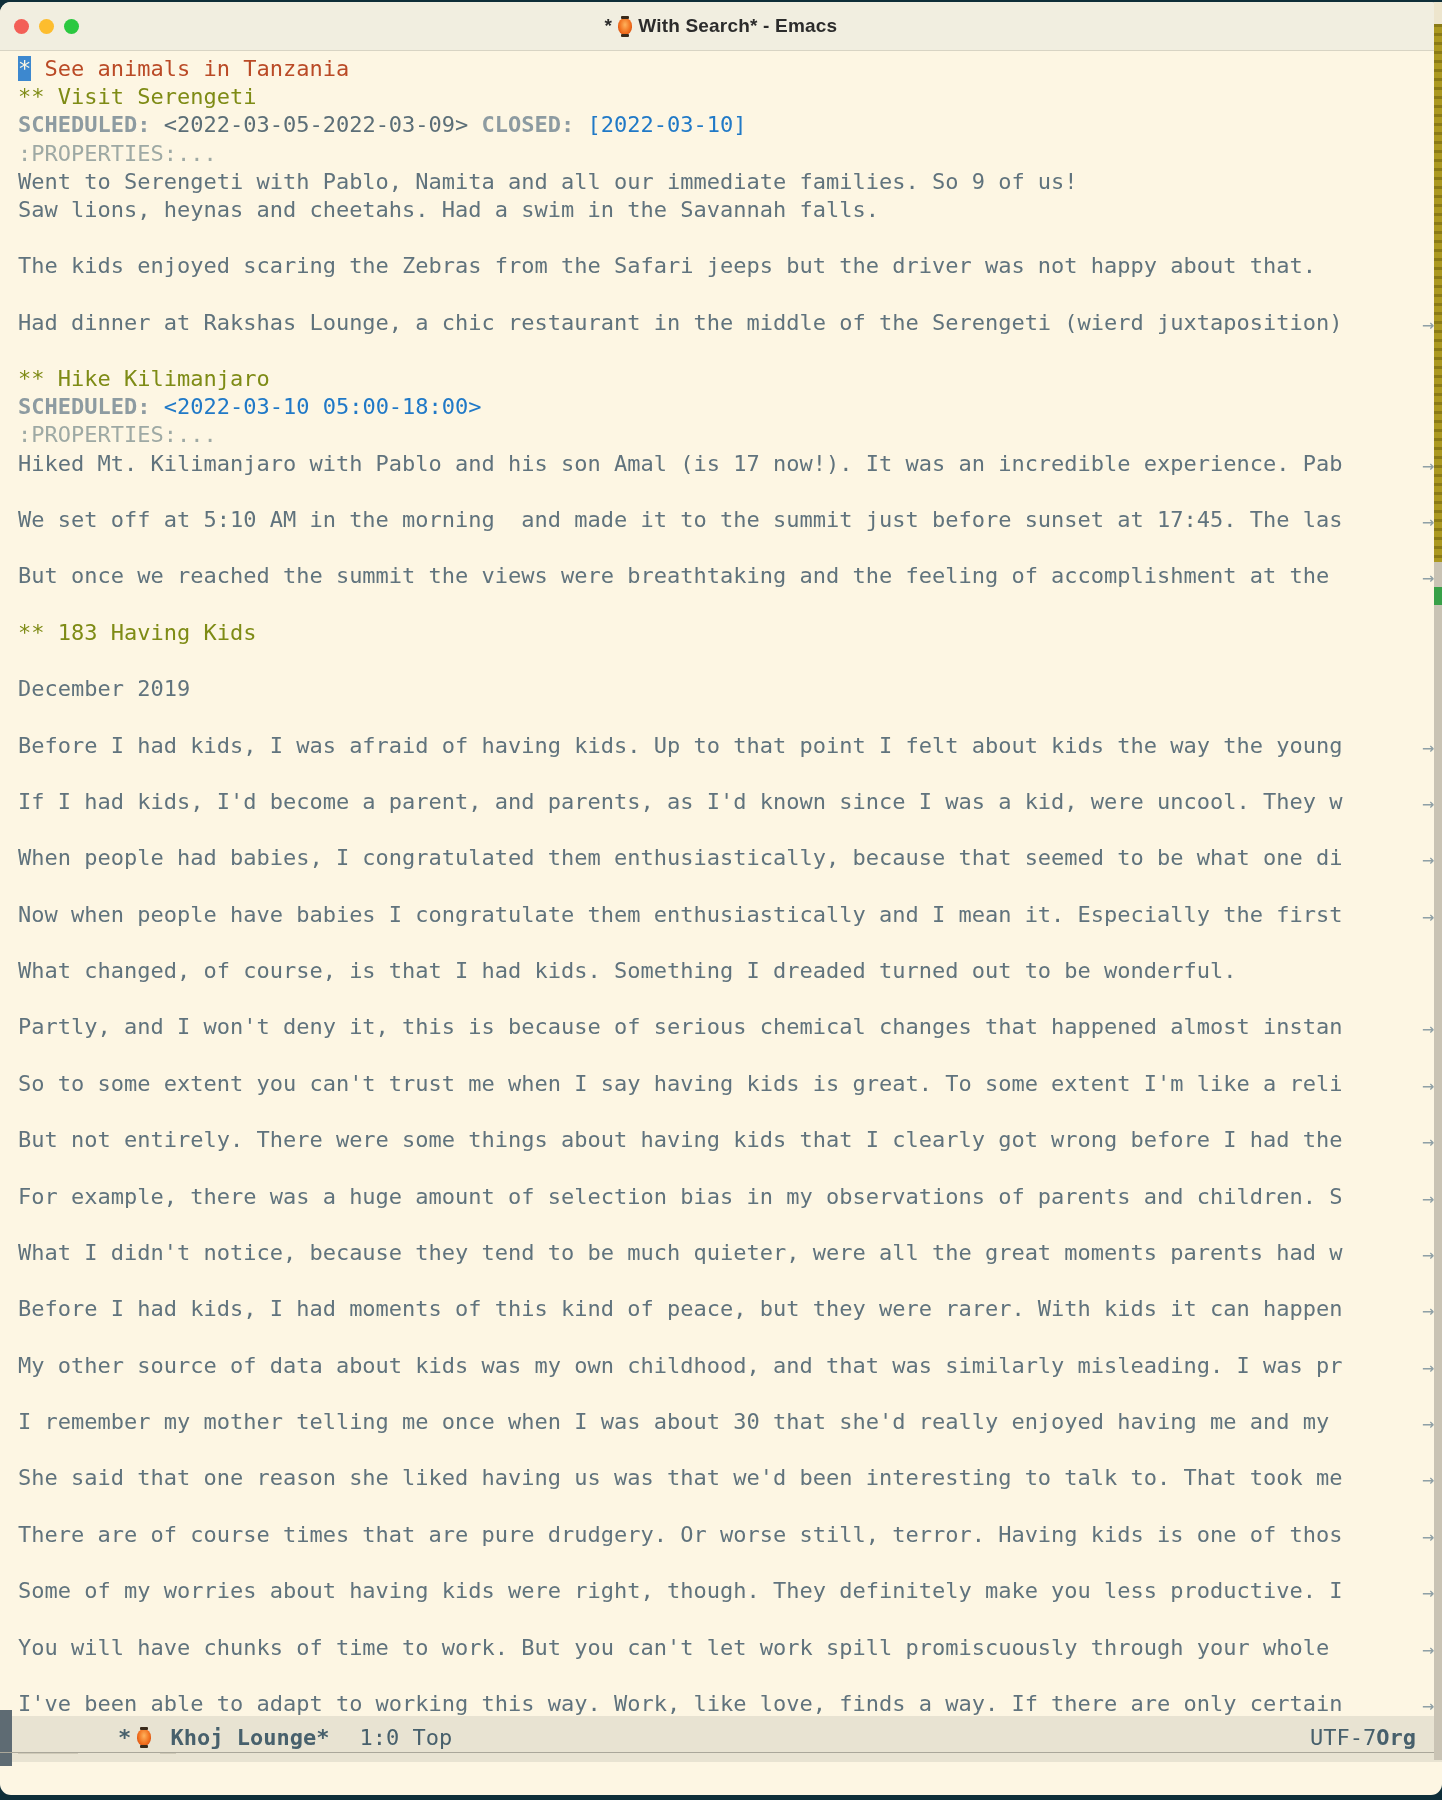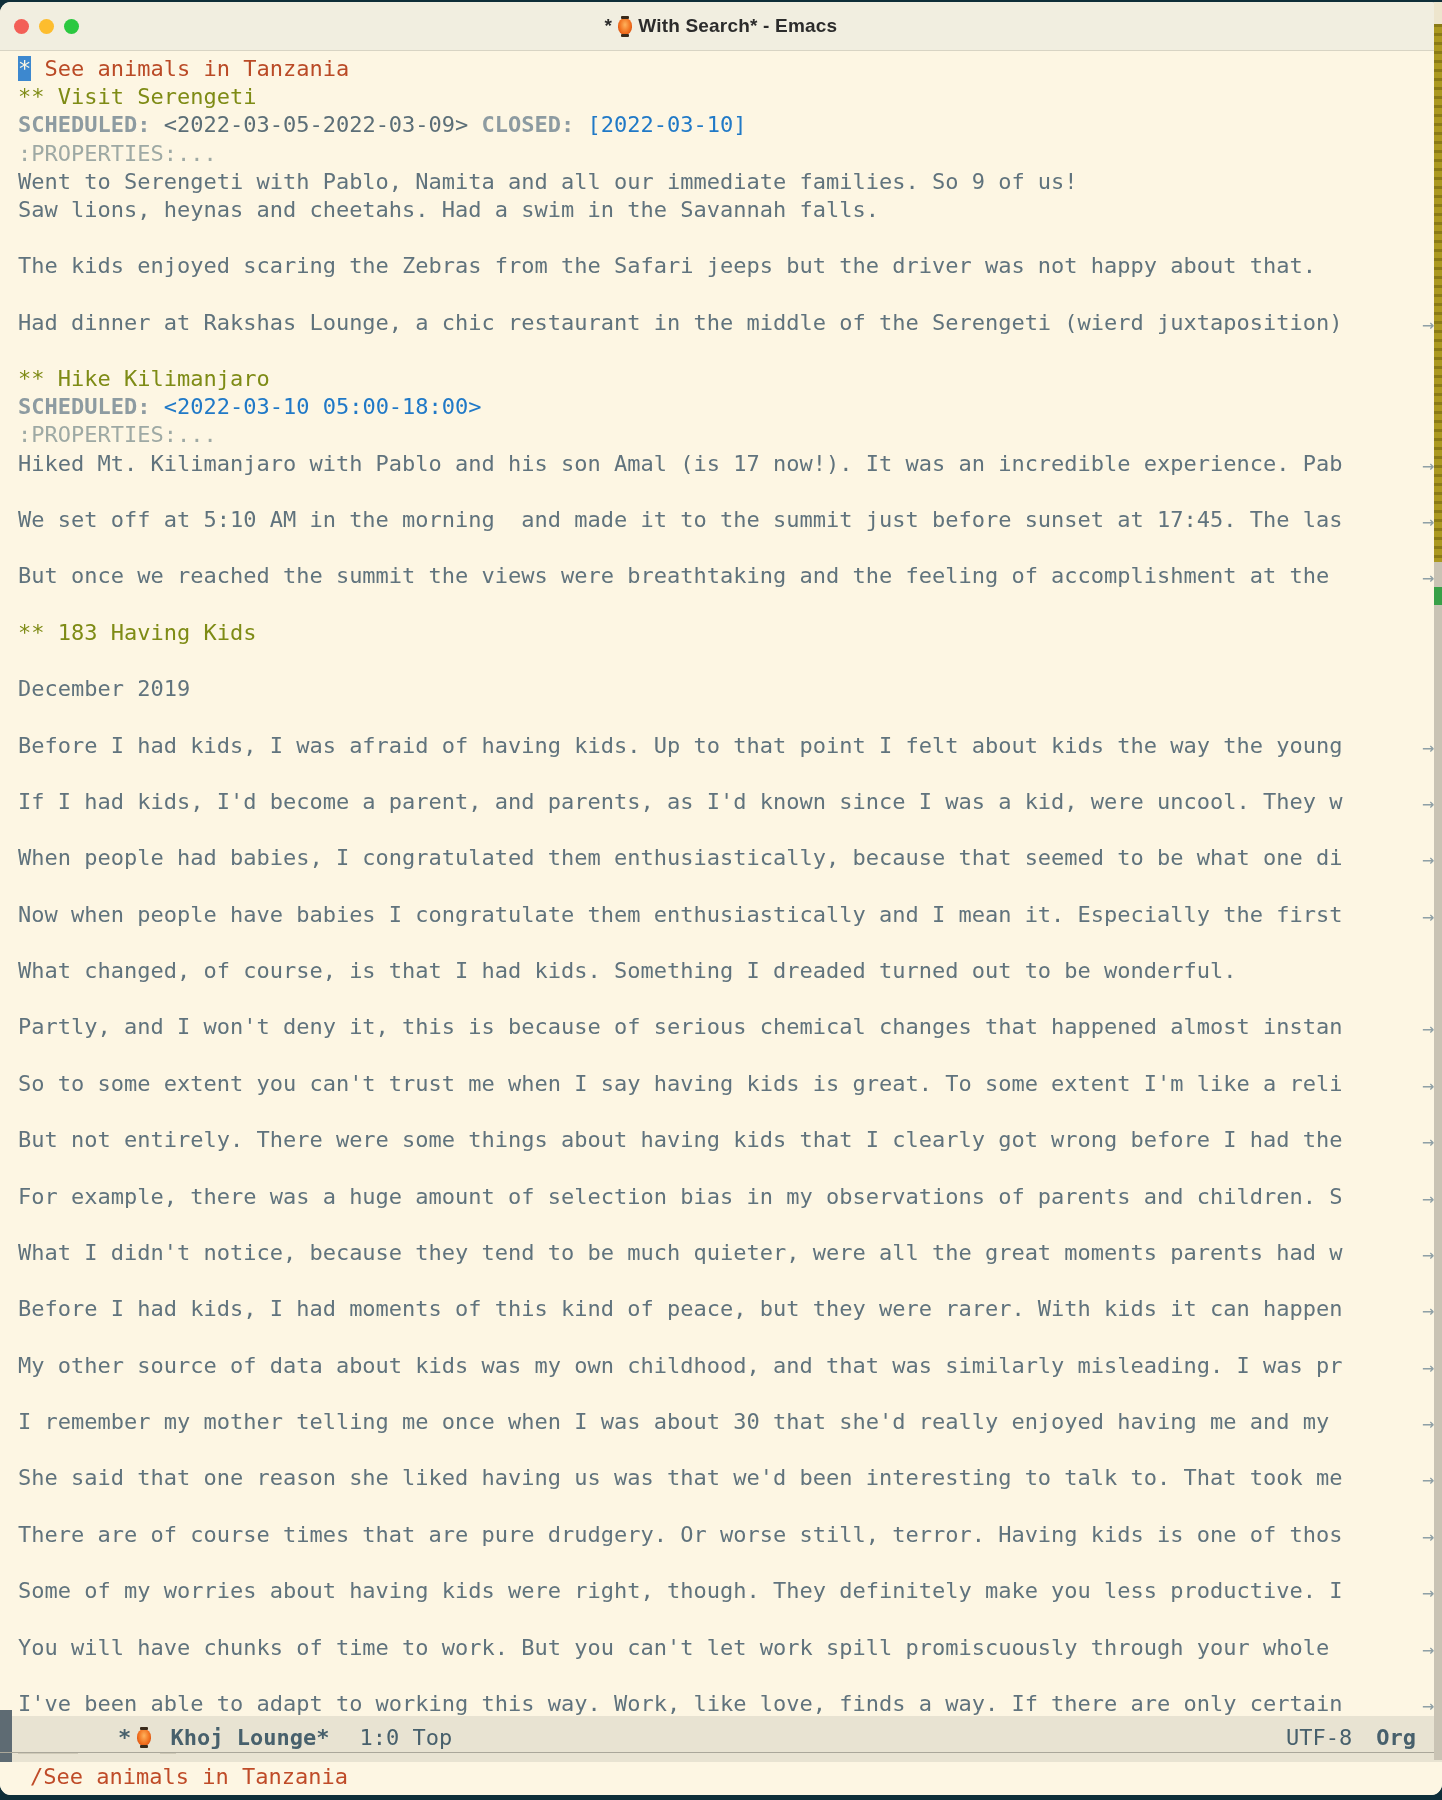--- a/index.html
+++ b/index.html
@@ -61,21 +61,21 @@
   }
   .modeline .underline{position:absolute;left:0;right:0;bottom:9px;height:1px;background:#aaa79a;}
   .ml-thumb{position:absolute;left:0;top:-6px;width:12px;height:56px;background:#5e6b73;}
   .ml-dash{position:absolute;bottom:8px;height:2px;background:#cfcab8;}
   .ml-dash.d1{left:18px;width:60px;}
   .ml-dash.d2{left:160px;width:16px;}
   .ml-name{font-weight:bold;display:flex;align-items:center;gap:4px;white-space:pre;}
   .ml-pos{margin-left:30px;white-space:pre;}
   .ml-right{margin-left:auto;white-space:pre;}
   .ml-enc{font-weight:normal;}
-  .ml-mode{font-weight:bold;margin-left:24px;}
+  .ml-mode{font-weight:bold;}
   
   .minibuffer{
     position:absolute;left:0;right:0;top:1760px;height:33px;background:#fdf6e3;
     color:#bf4b28;font-size:22px;line-height:30px;padding-left:30px;box-sizing:border-box;
     white-space:pre;cursor:text;
   }
   
   .edge-strip{position:absolute;right:0;top:2px;width:8px;height:1758px;z-index:6;}
   .edge-strip .seg{position:absolute;left:0;width:8px;}
   .seg.cream{top:0;height:22px;background:#ede5cd;}
@@ -104,24 +104,23 @@
 
   <div class="buffer" id="buffer"><div class="line h1"><span class="cursor">*</span> See animals in Tanzania</div><div class="line h2">** Visit Serengeti</div><div class="line meta"><span class="seg-kw">SCHEDULED:</span><span class="seg-plain"> </span><span class="seg-ts">&lt;2022-03-05-2022-03-09&gt;</span><span class="seg-plain"> </span><span class="seg-kw">CLOSED:</span><span class="seg-plain"> </span><span class="seg-blue">[2022-03-10]</span></div><div class="line prop">:PROPERTIES:...</div><div class="line body">Went to Serengeti with Pablo, Namita and all our immediate families. So 9 of us!</div><div class="line body">Saw lions, heynas and cheetahs. Had a swim in the Savannah falls.</div><div class="line blank">&nbsp;</div><div class="line body">The kids enjoyed scaring the Zebras from the Safari jeeps but the driver was not happy about that.</div><div class="line blank">&nbsp;</div><div class="line body">Had dinner at Rakshas Lounge, a chic restaurant in the middle of the Serengeti (wierd juxtaposition)<span class="trunc-arrow">→</span></div><div class="line blank">&nbsp;</div><div class="line h2">** Hike Kilimanjaro</div><div class="line meta"><span class="seg-kw">SCHEDULED:</span><span class="seg-plain"> </span><span class="seg-blue">&lt;2022-03-10 05:00-18:00&gt;</span></div><div class="line prop">:PROPERTIES:...</div><div class="line body">Hiked Mt. Kilimanjaro with Pablo and his son Amal (is 17 now!). It was an incredible experience. Pab<span class="trunc-arrow">→</span></div><div class="line blank">&nbsp;</div><div class="line body">We set off at 5:10 AM in the morning  and made it to the summit just before sunset at 17:45. The las<span class="trunc-arrow">→</span></div><div class="line blank">&nbsp;</div><div class="line body">But once we reached the summit the views were breathtaking and the feeling of accomplishment at the <span class="trunc-arrow">→</span></div><div class="line blank">&nbsp;</div><div class="line h2">** 183 Having Kids</div><div class="line blank">&nbsp;</div><div class="line body">December 2019</div><div class="line blank">&nbsp;</div><div class="line body">Before I had kids, I was afraid of having kids. Up to that point I felt about kids the way the young<span class="trunc-arrow">→</span></div><div class="line blank">&nbsp;</div><div class="line body">If I had kids, I'd become a parent, and parents, as I'd known since I was a kid, were uncool. They w<span class="trunc-arrow">→</span></div><div class="line blank">&nbsp;</div><div class="line body">When people had babies, I congratulated them enthusiastically, because that seemed to be what one di<span class="trunc-arrow">→</span></div><div class="line blank">&nbsp;</div><div class="line body">Now when people have babies I congratulate them enthusiastically and I mean it. Especially the first<span class="trunc-arrow">→</span></div><div class="line blank">&nbsp;</div><div class="line body">What changed, of course, is that I had kids. Something I dreaded turned out to be wonderful.</div><div class="line blank">&nbsp;</div><div class="line body">Partly, and I won't deny it, this is because of serious chemical changes that happened almost instan<span class="trunc-arrow">→</span></div><div class="line blank">&nbsp;</div><div class="line body">So to some extent you can't trust me when I say having kids is great. To some extent I'm like a reli<span class="trunc-arrow">→</span></div><div class="line blank">&nbsp;</div><div class="line body">But not entirely. There were some things about having kids that I clearly got wrong before I had the<span class="trunc-arrow">→</span></div><div class="line blank">&nbsp;</div><div class="line body">For example, there was a huge amount of selection bias in my observations of parents and children. S<span class="trunc-arrow">→</span></div><div class="line blank">&nbsp;</div><div class="line body">What I didn't notice, because they tend to be much quieter, were all the great moments parents had w<span class="trunc-arrow">→</span></div><div class="line blank">&nbsp;</div><div class="line body">Before I had kids, I had moments of this kind of peace, but they were rarer. With kids it can happen<span class="trunc-arrow">→</span></div><div class="line blank">&nbsp;</div><div class="line body">My other source of data about kids was my own childhood, and that was similarly misleading. I was pr<span class="trunc-arrow">→</span></div><div class="line blank">&nbsp;</div><div class="line body">I remember my mother telling me once when I was about 30 that she'd really enjoyed having me and my <span class="trunc-arrow">→</span></div><div class="line blank">&nbsp;</div><div class="line body">She said that one reason she liked having us was that we'd been interesting to talk to. That took me<span class="trunc-arrow">→</span></div><div class="line blank">&nbsp;</div><div class="line body">There are of course times that are pure drudgery. Or worse still, terror. Having kids is one of thos<span class="trunc-arrow">→</span></div><div class="line blank">&nbsp;</div><div class="line body">Some of my worries about having kids were right, though. They definitely make you less productive. I<span class="trunc-arrow">→</span></div><div class="line blank">&nbsp;</div><div class="line body">You will have chunks of time to work. But you can't let work spill promiscuously through your whole <span class="trunc-arrow">→</span></div><div class="line blank">&nbsp;</div><div class="line body">I've been able to adapt to working this way. Work, like love, finds a way. If there are only certain<span class="trunc-arrow">→</span></div></div>
 
   <div class="modeline">
     <div class="ml-thumb"></div>
     <div class="ml-dash d1"></div>
     <div class="ml-dash d2"></div>
     <div class="underline"></div>
     <span class="ml-name"><span>*</span><span class="lantern"></span><span> Khoj Lounge*</span></span>
     <span class="ml-pos"><span>1:0</span> <span>Top</span></span>
-    <span class="ml-right"><span class="ml-enc">UTF-8</span><span class="ml-mode">Org</span></span>
+    <span class="ml-right"><span class="ml-enc">UTF-7</span><span class="ml-mode">Org</span></span>
   </div>
 
-  <div class="minibuffer"><span>/See animals in Tanzania</span></div>
 
 </div>
 
 <div class="edge-strip">
   <div class="seg cream"></div>
   <div class="seg olive"></div>
   <div class="seg gap1"></div>
   <div class="seg green"></div>
   <div class="seg gray"></div>
 </div>

